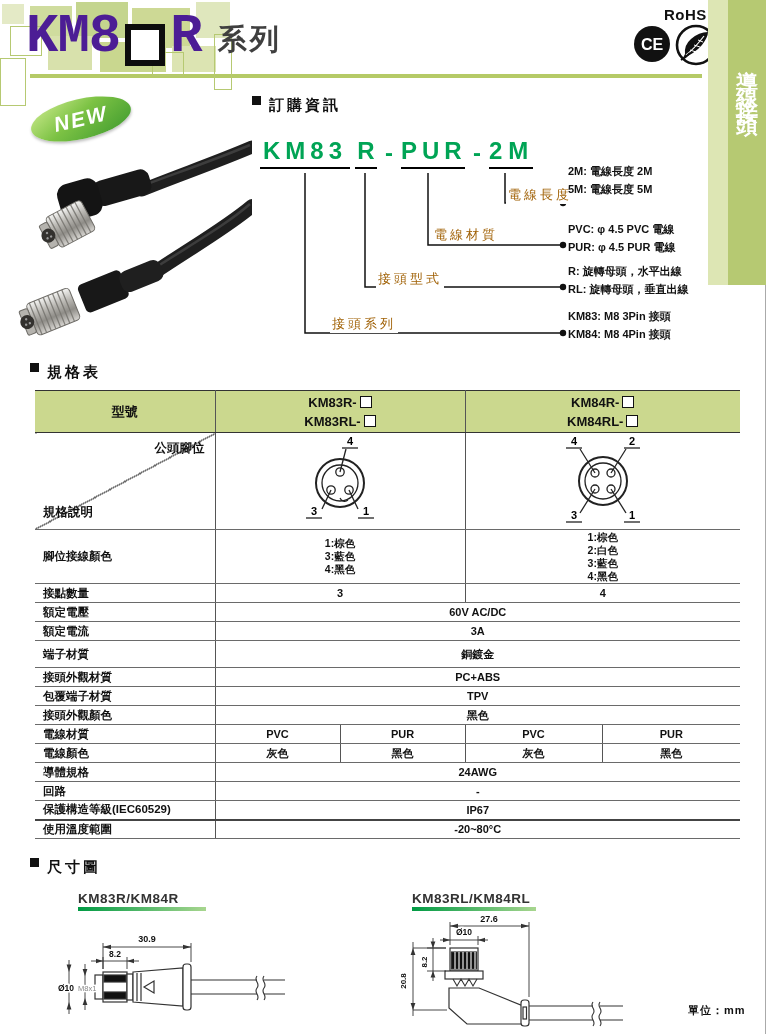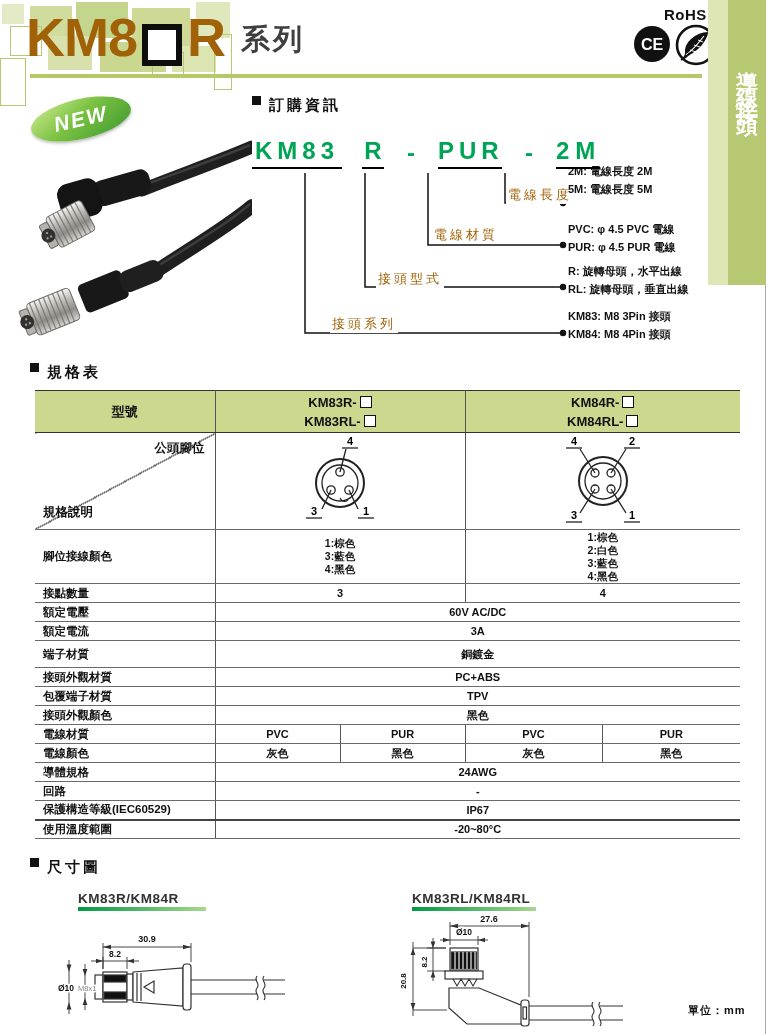--- a/index.html
+++ b/index.html
@@ -6,42 +6,42 @@
   body {
     width:769px; height:1034px; position:relative; background:#fff;
     font-family:"Liberation Sans","DejaVu Sans",sans-serif; overflow:hidden; color:#111;
   }
   .abs { position:absolute; }
   
   .mosaic { position:absolute; z-index:1; }
   .mosaic div { position:absolute; }
   .sqo { background:transparent !important; border:1px solid #b6c972; }
   .title-row { left:26px; top:10px; z-index:2; display:flex; align-items:flex-end; }
-  .title-main { font-size:54px; font-weight:900; letter-spacing:-1px; color:#a16207; line-height:1; }
+  .title-main { font-size:54px; font-weight:900; letter-spacing:-1px; color:#4c1d95; line-height:1;font-family:Liberation Mono, monospace; }
   .tbox { display:inline-block; width:28px; height:30px; border:6px solid #0d0d0d; margin:0 5px -2px 5px; background:#fff; }
   .title-suffix { font-size:29px; font-weight:600; color:#3f3f3f; margin:0 0 4px 16px; letter-spacing:3px; }
   .title-rule { left:30px; top:74px; width:672px; height:4px; background:#b5ca67; }
   .rohs-text { left:664px; top:6px; font-size:15px; font-weight:900; letter-spacing:0.5px; }
   
   .side-light { left:708px; top:0; width:20px; height:285px; background:#dde6b4; }
   .side-main  { left:728px; top:0; width:38px; height:285px; background:#b6c972; }
   .side-text  { left:728px; top:52px; width:38px; height:225px; writing-mode:vertical-rl; text-orientation:upright;
                 font-size:22px; letter-spacing:16px; color:#fff; text-align:left; line-height:38px; font-weight:600; }
   .page-edge { left:765px; top:285px; width:1px; height:749px; background:#aaa; }
   
   .new-badge { left:30px; top:99px; width:102px; height:40px; border-radius:50%;
     transform:rotate(-13deg); display:flex; align-items:center; justify-content:center;
     background:linear-gradient(150deg,#cdeb8e 0%,#7cc244 45%,#3e9a2e 100%);
     color:#fff; font-weight:900; font-style:italic; font-size:21px; letter-spacing:2px;
     box-shadow:0 2px 3px rgba(0,0,0,0.25); z-index:3; }
   
   .sec { position:absolute; display:flex; align-items:flex-start; gap:8px; font-size:15px; font-weight:700; letter-spacing:3px; color:#111; }
   .sq { width:9px; height:9px; background:#111; }
   
-  .pn-row { left:252px; top:138px; display:flex; gap:20px; align-items:flex-end; z-index:2; }
+  .pn-row { left:260px; top:138px; display:flex; gap:5px; align-items:flex-end; z-index:2; }
   .pn-seg { font-size:24px; font-weight:bold; color:#00a455; text-align:center; padding-bottom:3px; line-height:1.1; }
   .pn-u { border-bottom:2.5px solid #000; }
   .branch-label { position:absolute; font-size:13px; letter-spacing:3px; color:#a16207; background:#fff; padding:0 2px; }
   .branch-vals { position:absolute; font-size:11px; font-weight:bold; line-height:18px; color:#111; white-space:nowrap; }
   
   .spec-table { position:absolute; left:35px; top:390px; border-collapse:collapse; table-layout:fixed; width:705px;
     border-top:1.5px solid #333; }
   .spec-table td, .spec-table th { padding:0; border-bottom:1px solid #6a6a6a; vertical-align:middle; }
   .spec-table th { background:#cbd88e; border-bottom:1.5px solid #333; font-size:13px; }
   .bl { border-left:1px solid #555; }

